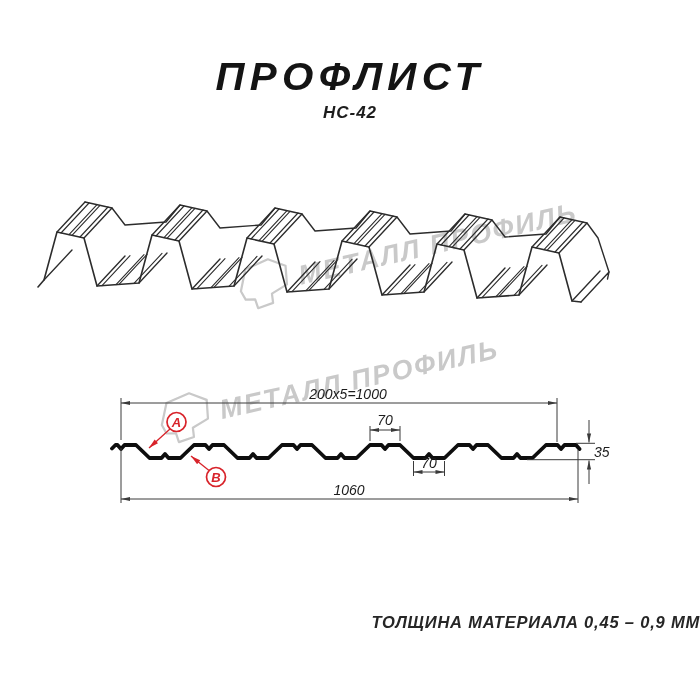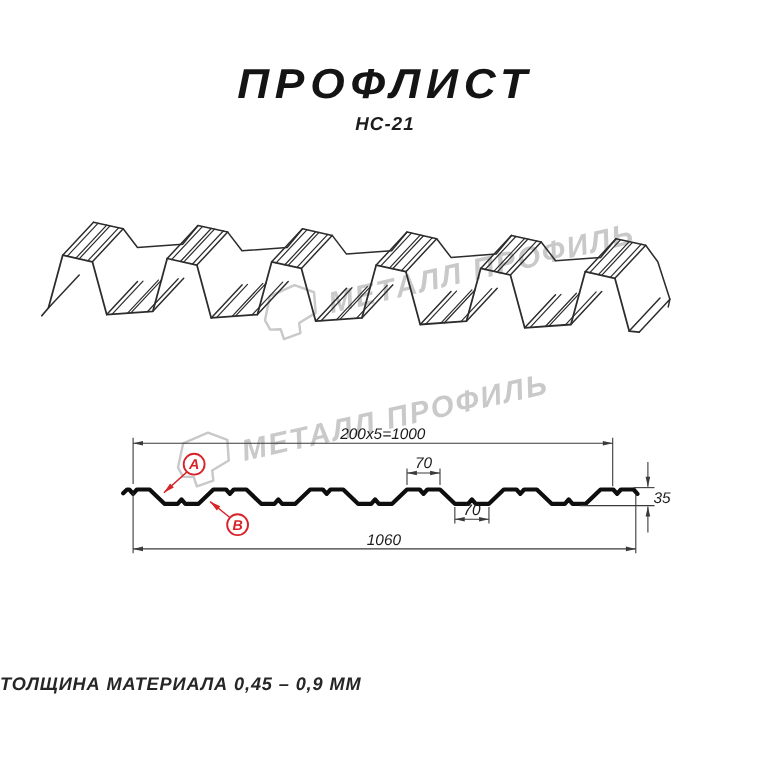--- a/index.html
+++ b/index.html
@@ -4,21 +4,21 @@
 <style>
   html,body{margin:0;padding:0;}
   body{width:700px;height:700px;background:#ffffff;position:relative;overflow:hidden;
        font-family:"Liberation Sans",sans-serif;}
   .page{position:absolute;inset:0;font-style:italic;}
   .title{position:absolute;top:56px;left:0;width:700px;text-align:center;
          font-size:38px;font-weight:bold;letter-spacing:5px;color:#141414;
          transform:scaleX(1.06);}
   .subtitle{position:absolute;top:103px;left:0;width:700px;text-align:center;
          font-size:17px;font-weight:bold;letter-spacing:1px;color:#1c1c1c;}
-  .footer-note{position:absolute;top:613px;left:0;width:700px;text-align:left;
+  .footer-note{position:absolute;top:613px;left:0;width:700px;text-align:right;
          font-size:16.5px;font-weight:bold;letter-spacing:0.8px;color:#262626;}
   .wm{position:absolute;display:flex;align-items:center;gap:8px;color:#c9c9c9;
       white-space:nowrap;}
   .wm-text{font-size:27px;font-weight:bold;letter-spacing:2px;}
   .wm-logo{width:56px;height:52px;flex:0 0 auto;}
   .wm-logo path{fill:none;stroke:#c9c9c9;stroke-width:2.4;stroke-linejoin:round;}
   .wm1{left:236px;top:258px;transform:rotate(-13deg);transform-origin:28px 26px;}
   .wm2{left:157px;top:392px;transform:rotate(-12.5deg);transform-origin:28px 26px;}
   #art{position:absolute;inset:0;}
   #p3d-near{stroke:#2c2c2c;stroke-width:1.6;fill:none;stroke-linejoin:round;stroke-linecap:round;}
@@ -31,21 +31,21 @@
   .callout-circle{fill:#ffffff;stroke:#d8232a;stroke-width:1.7;}
   .callout-leader{stroke:#d8232a;stroke-width:1.3;fill:none;}
   .callout-text{font-family:"Liberation Sans",sans-serif;font-size:13px;font-weight:bold;fill:#d8232a;}
 </style>
 </head>
 <body>
 
 <div class="page">
 
   <div class="title">ПРОФЛИСТ</div>
-  <div class="subtitle">НС-21</div>
+  <div class="subtitle">НС-42</div>
 
   <div class="wm wm1">
     <svg class="wm-logo" viewBox="0 0 60 56">
       <path d="M4,30 L14,8 L40,3 L57,14 L54,34 L36,40 L35,50 L18,52 L17,42 L7,40 Z"></path>
     </svg>
     <span class="wm-text">МЕТАЛЛ ПРОФИЛЬ</span>
   </div>
   <div class="wm wm2">
     <svg class="wm-logo" viewBox="0 0 60 56">
       <path d="M4,30 L14,8 L40,3 L57,14 L54,34 L36,40 L35,50 L18,52 L17,42 L7,40 Z"></path>

